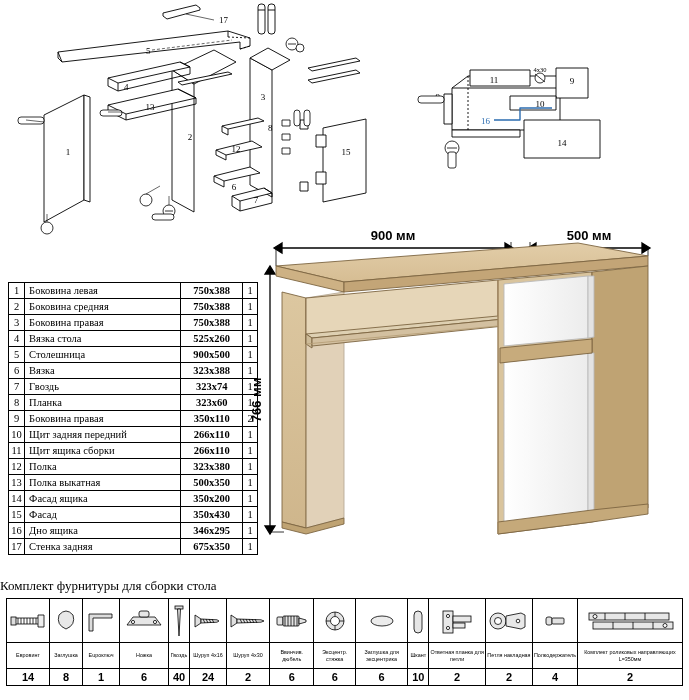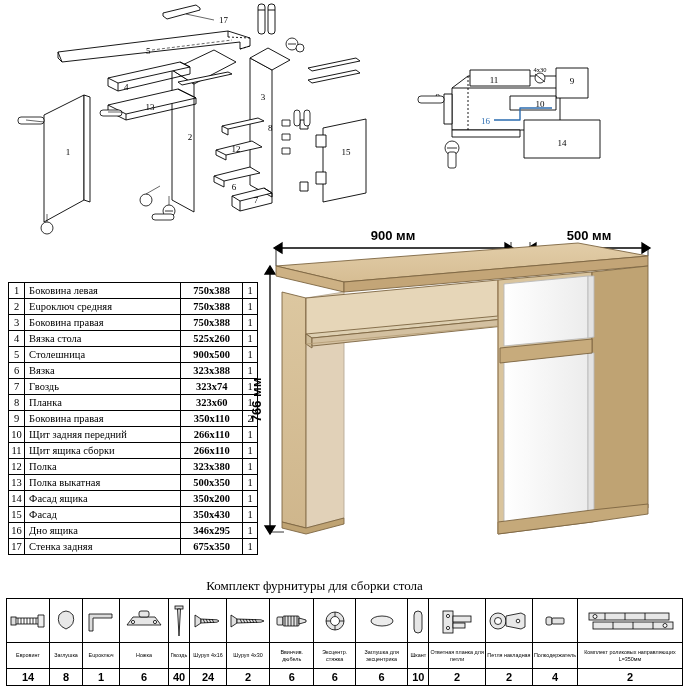--- a/index.html
+++ b/index.html
@@ -47,21 +47,21 @@
     position: absolute;
     left: 248px; top: 222px;
     width: 424px; height: 348px;
   }
 
   
   #hw-title {
     position: absolute;
     left: 0; top: 578px;
     width: 629px;
-    text-align: center;
+    text-align: left;
     font-size: 13px;
     font-family: "Liberation Serif", serif;
   }
   #hw-table {
     position: absolute;
     left: 6px; top: 598px;
     width: 677px;
     border-collapse: collapse;
     font-family: "Liberation Sans", sans-serif;
   }
@@ -219,21 +219,21 @@
 <table id="parts-table">
   <tbody>
     <tr>
         <td class="num">1</td>
         <td class="name">Боковина левая</td>
         <td class="dim">750x388</td>
         <td class="qty">1</td>
       </tr>
     <tr>
         <td class="num">2</td>
-        <td class="name">Euроключ средняя</td>
+        <td class="name">Боковина средняя</td>
         <td class="dim">750x388</td>
         <td class="qty">1</td>
       </tr>
     <tr>
         <td class="num">3</td>
         <td class="name">Боковина правая</td>
         <td class="dim">750x388</td>
         <td class="qty">1</td>
       </tr>
     <tr>

